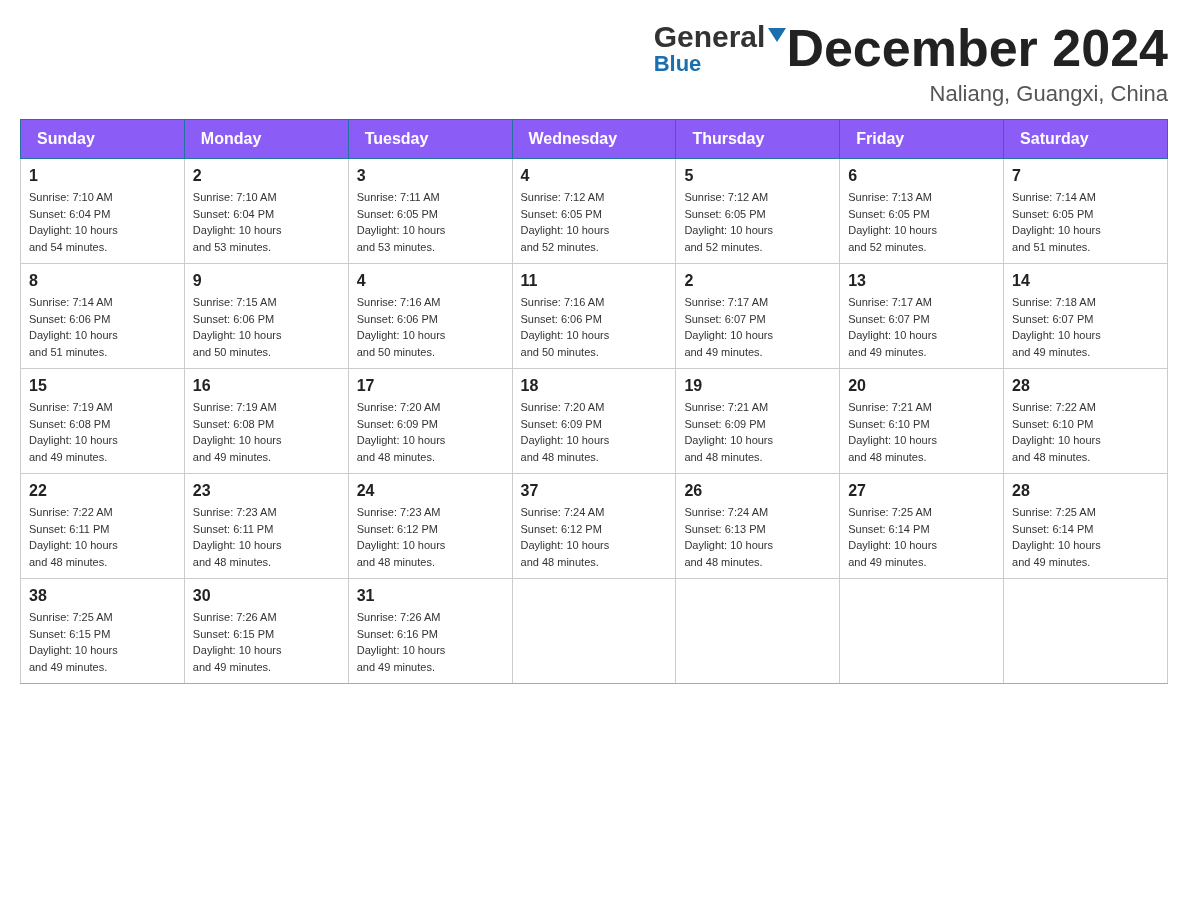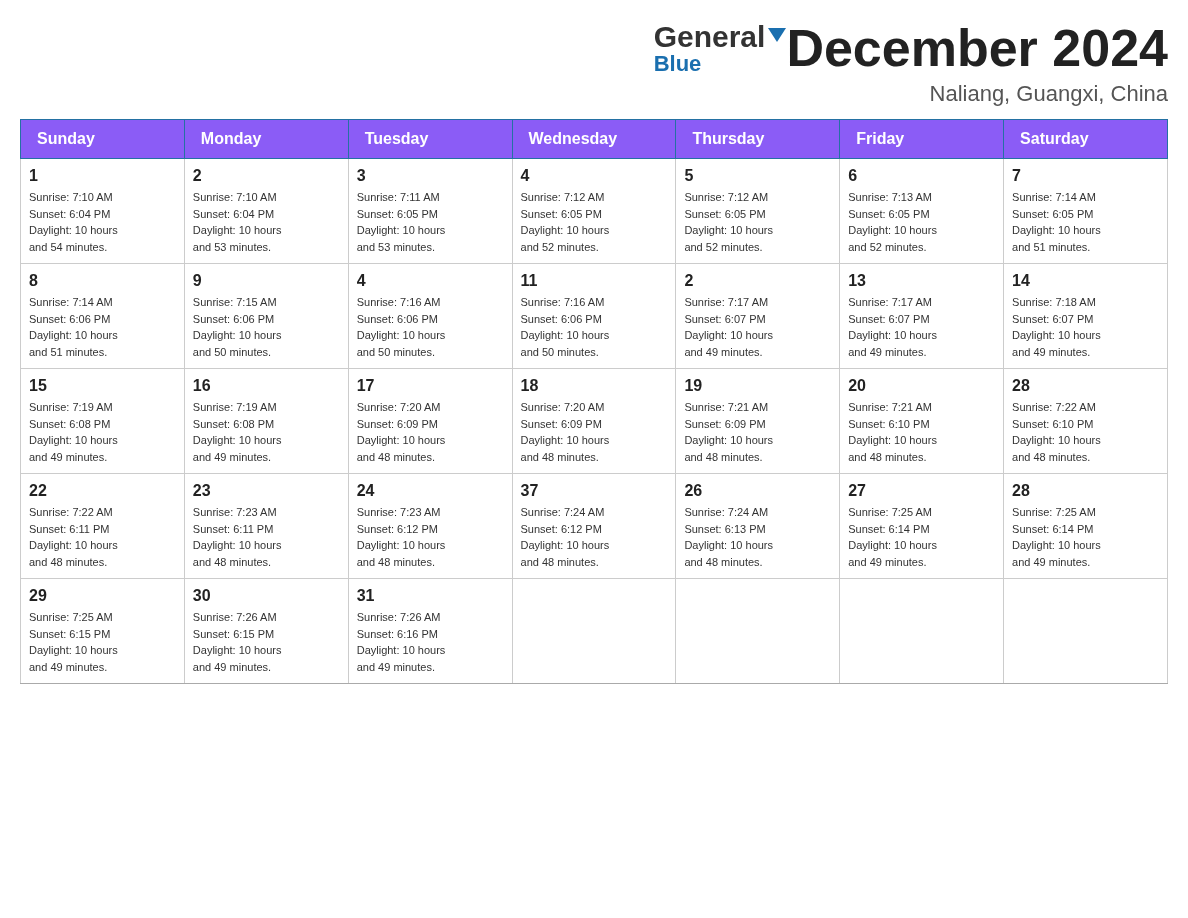--- a/index.html
+++ b/index.html
@@ -222,21 +222,21 @@
           <div class="day-number">27</div>
           <div class="day-info">Sunrise: 7:25 AM<br>Sunset: 6:14 PM<br>Daylight: 10 hours<br>and 49 minutes.</div>
         </td>
         <td>
           <div class="day-number">28</div>
           <div class="day-info">Sunrise: 7:25 AM<br>Sunset: 6:14 PM<br>Daylight: 10 hours<br>and 49 minutes.</div>
         </td>
       </tr>
       <tr>
         <td>
-          <div class="day-number">29</div>
+          <div class="day-number">38</div>
           <div class="day-info">Sunrise: 7:25 AM<br>Sunset: 6:15 PM<br>Daylight: 10 hours<br>and 49 minutes.</div>
         </td>
         <td>
           <div class="day-number">30</div>
           <div class="day-info">Sunrise: 7:26 AM<br>Sunset: 6:15 PM<br>Daylight: 10 hours<br>and 49 minutes.</div>
         </td>
         <td>
           <div class="day-number">31</div>
           <div class="day-info">Sunrise: 7:26 AM<br>Sunset: 6:16 PM<br>Daylight: 10 hours<br>and 49 minutes.</div>
         </td>

